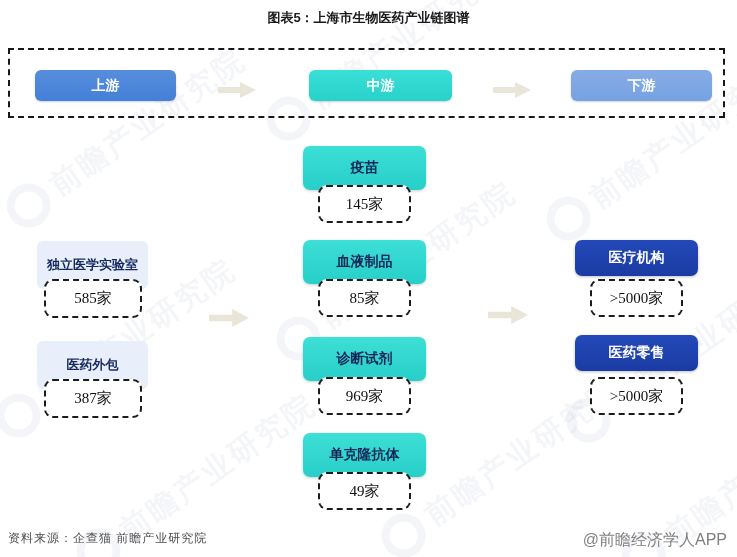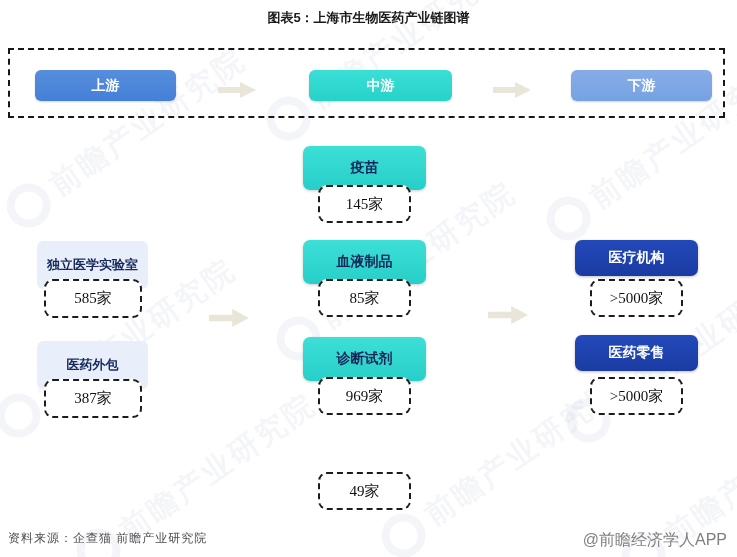--- a/index.html
+++ b/index.html
@@ -143,20 +143,21 @@
     <div class="arrow arrow-h2"></div>
     <div class="stage stage-down">下游</div>
   </div>
 
   <div class="node node-teal" style="left:303px;top:146px">疫苗</div>
   <div class="count" style="left:318px;top:185px">145家</div>
   <div class="node node-teal" style="left:303px;top:240px">血液制品</div>
   <div class="count" style="left:318px;top:279px">85家</div>
   <div class="node node-teal" style="left:303px;top:337px">诊断试剂</div>
   <div class="count" style="left:318px;top:377px">969家</div>
+  <div class="node node-teal" style="left:303px;top:433px">单克隆抗体</div>
   <div class="count" style="left:318px;top:472px">49家</div>
 
   <div class="node node-light" style="left:37px;top:241px">独立医学实验室</div>
   <div class="count count-wide" style="left:44px;top:279px">585家</div>
   <div class="node node-light" style="left:37px;top:341px">医药外包</div>
   <div class="count count-wide" style="left:44px;top:379px">387家</div>
 
   <div class="node node-dark" style="left:575px;top:240px">医疗机构</div>
   <div class="count" style="left:590px;top:279px">&gt;5000家</div>
   <div class="node node-dark" style="left:575px;top:335px">医药零售</div>

